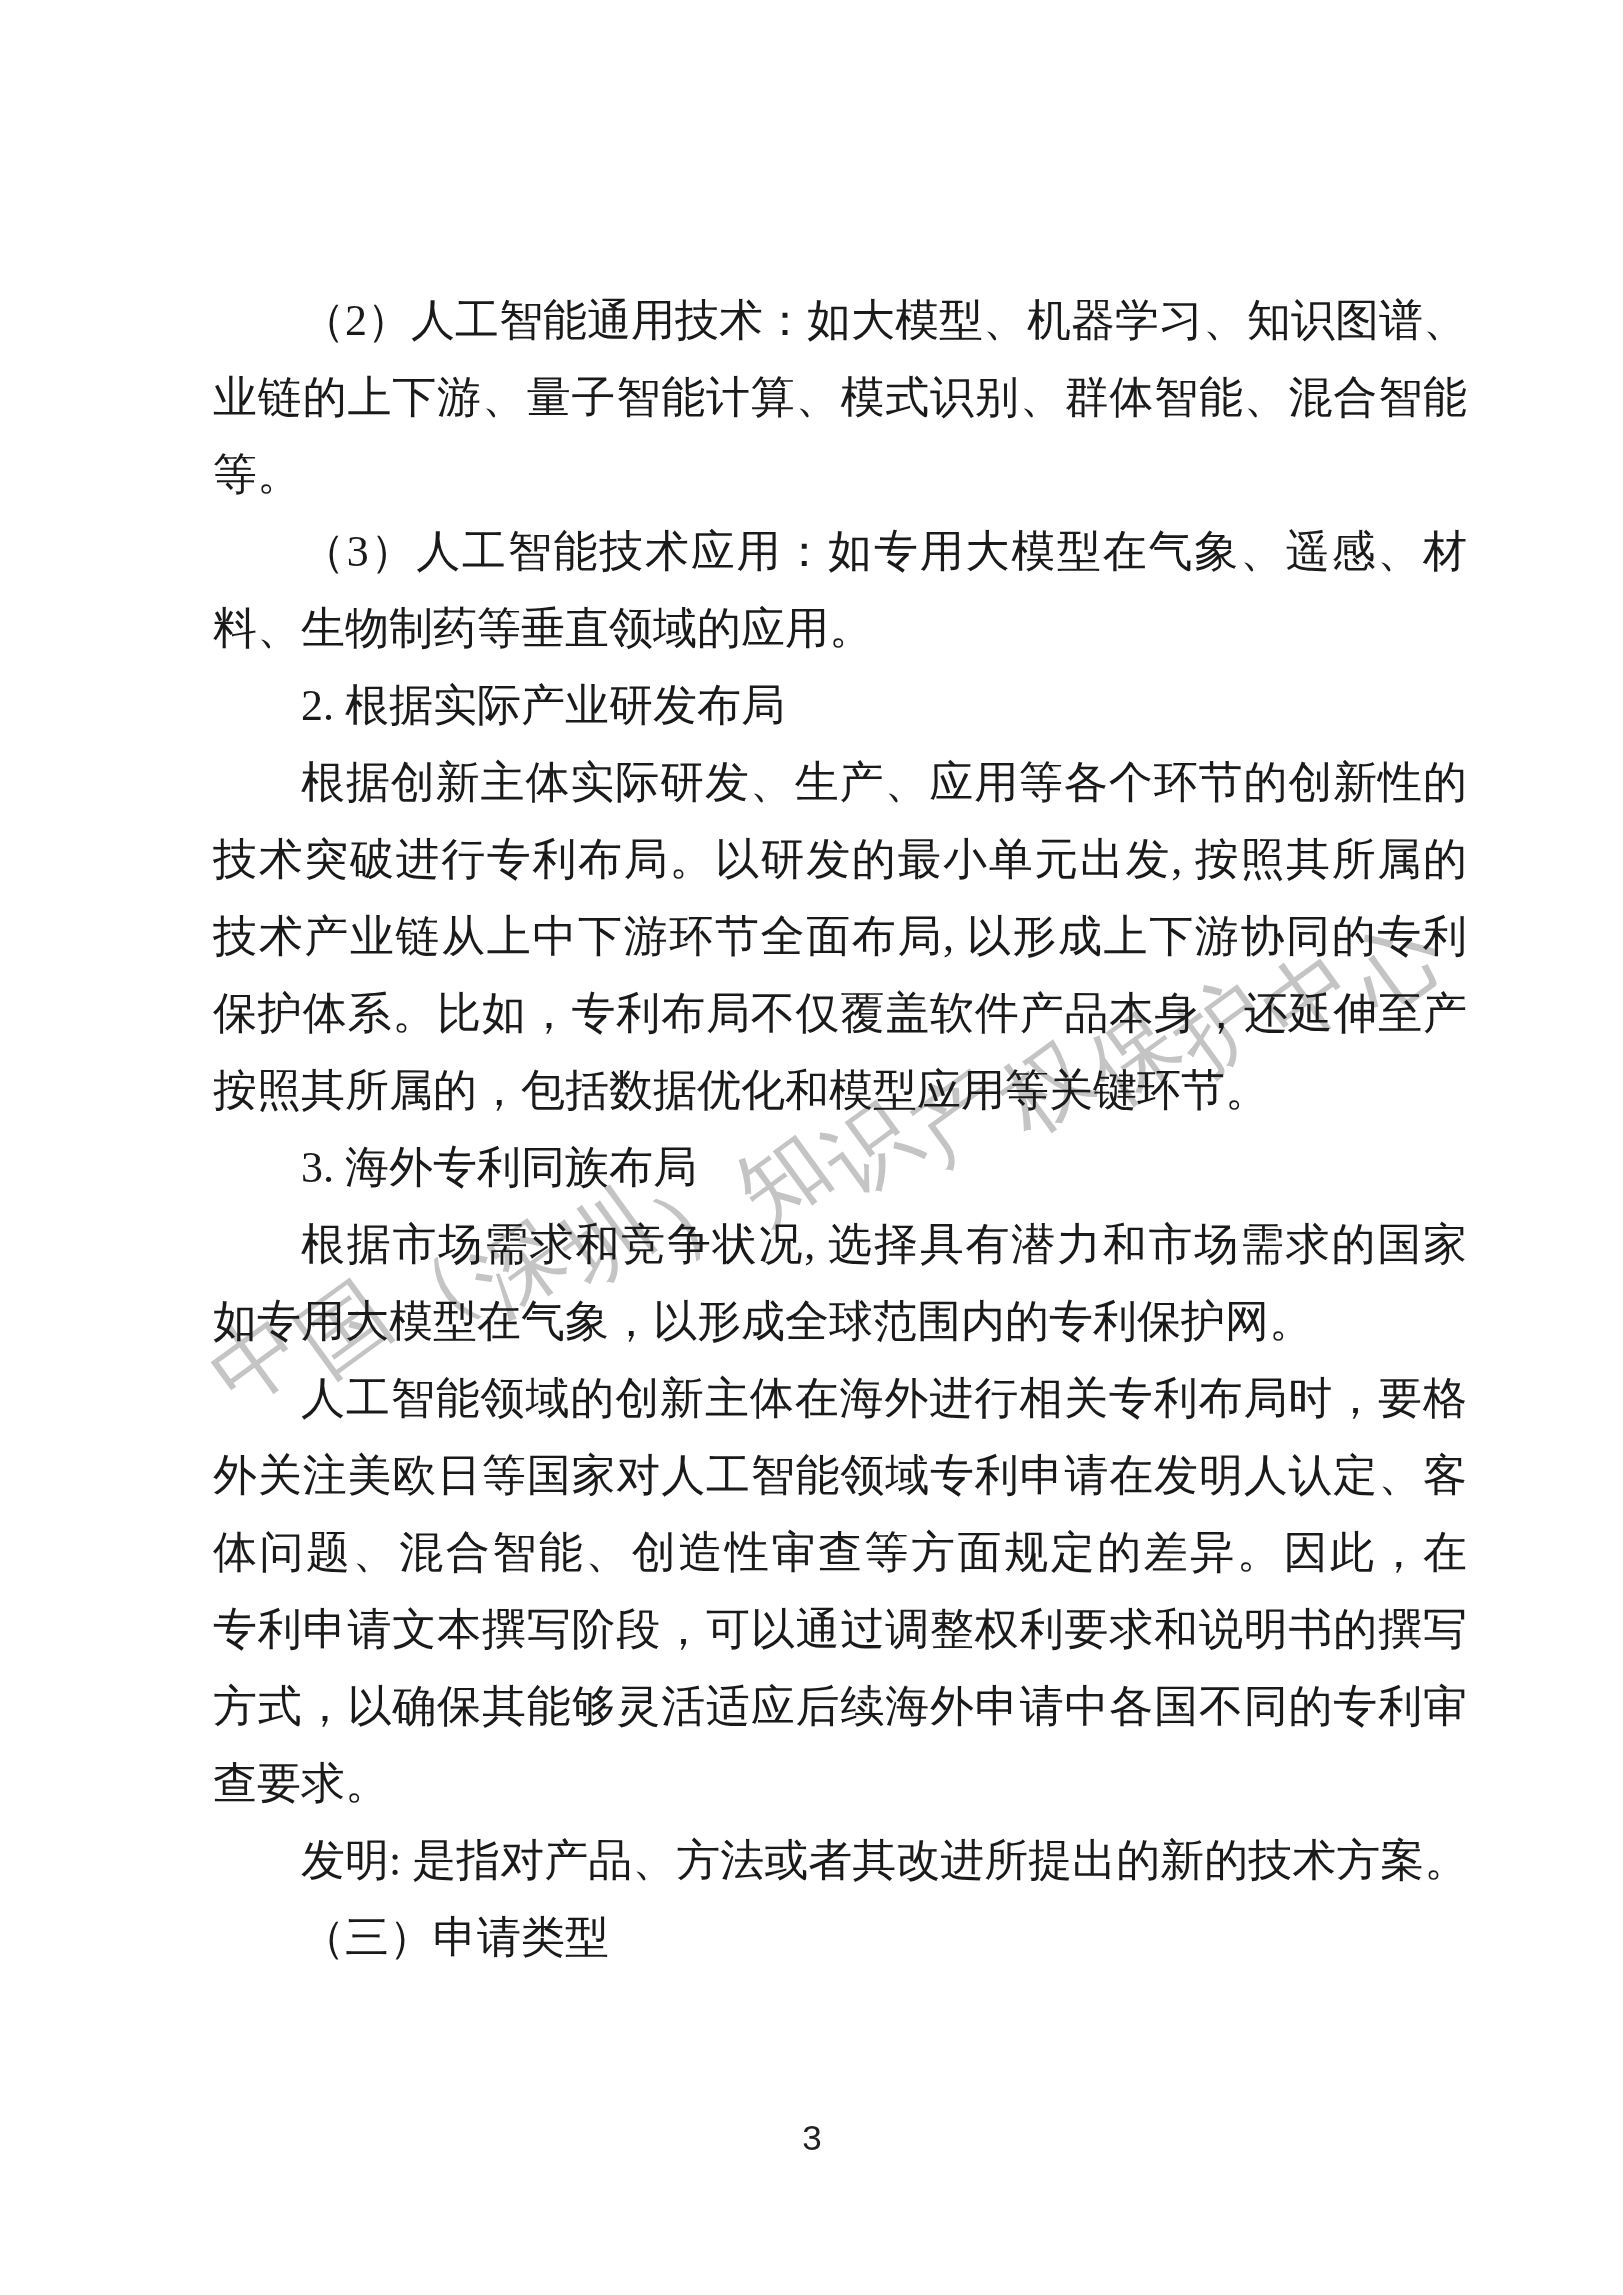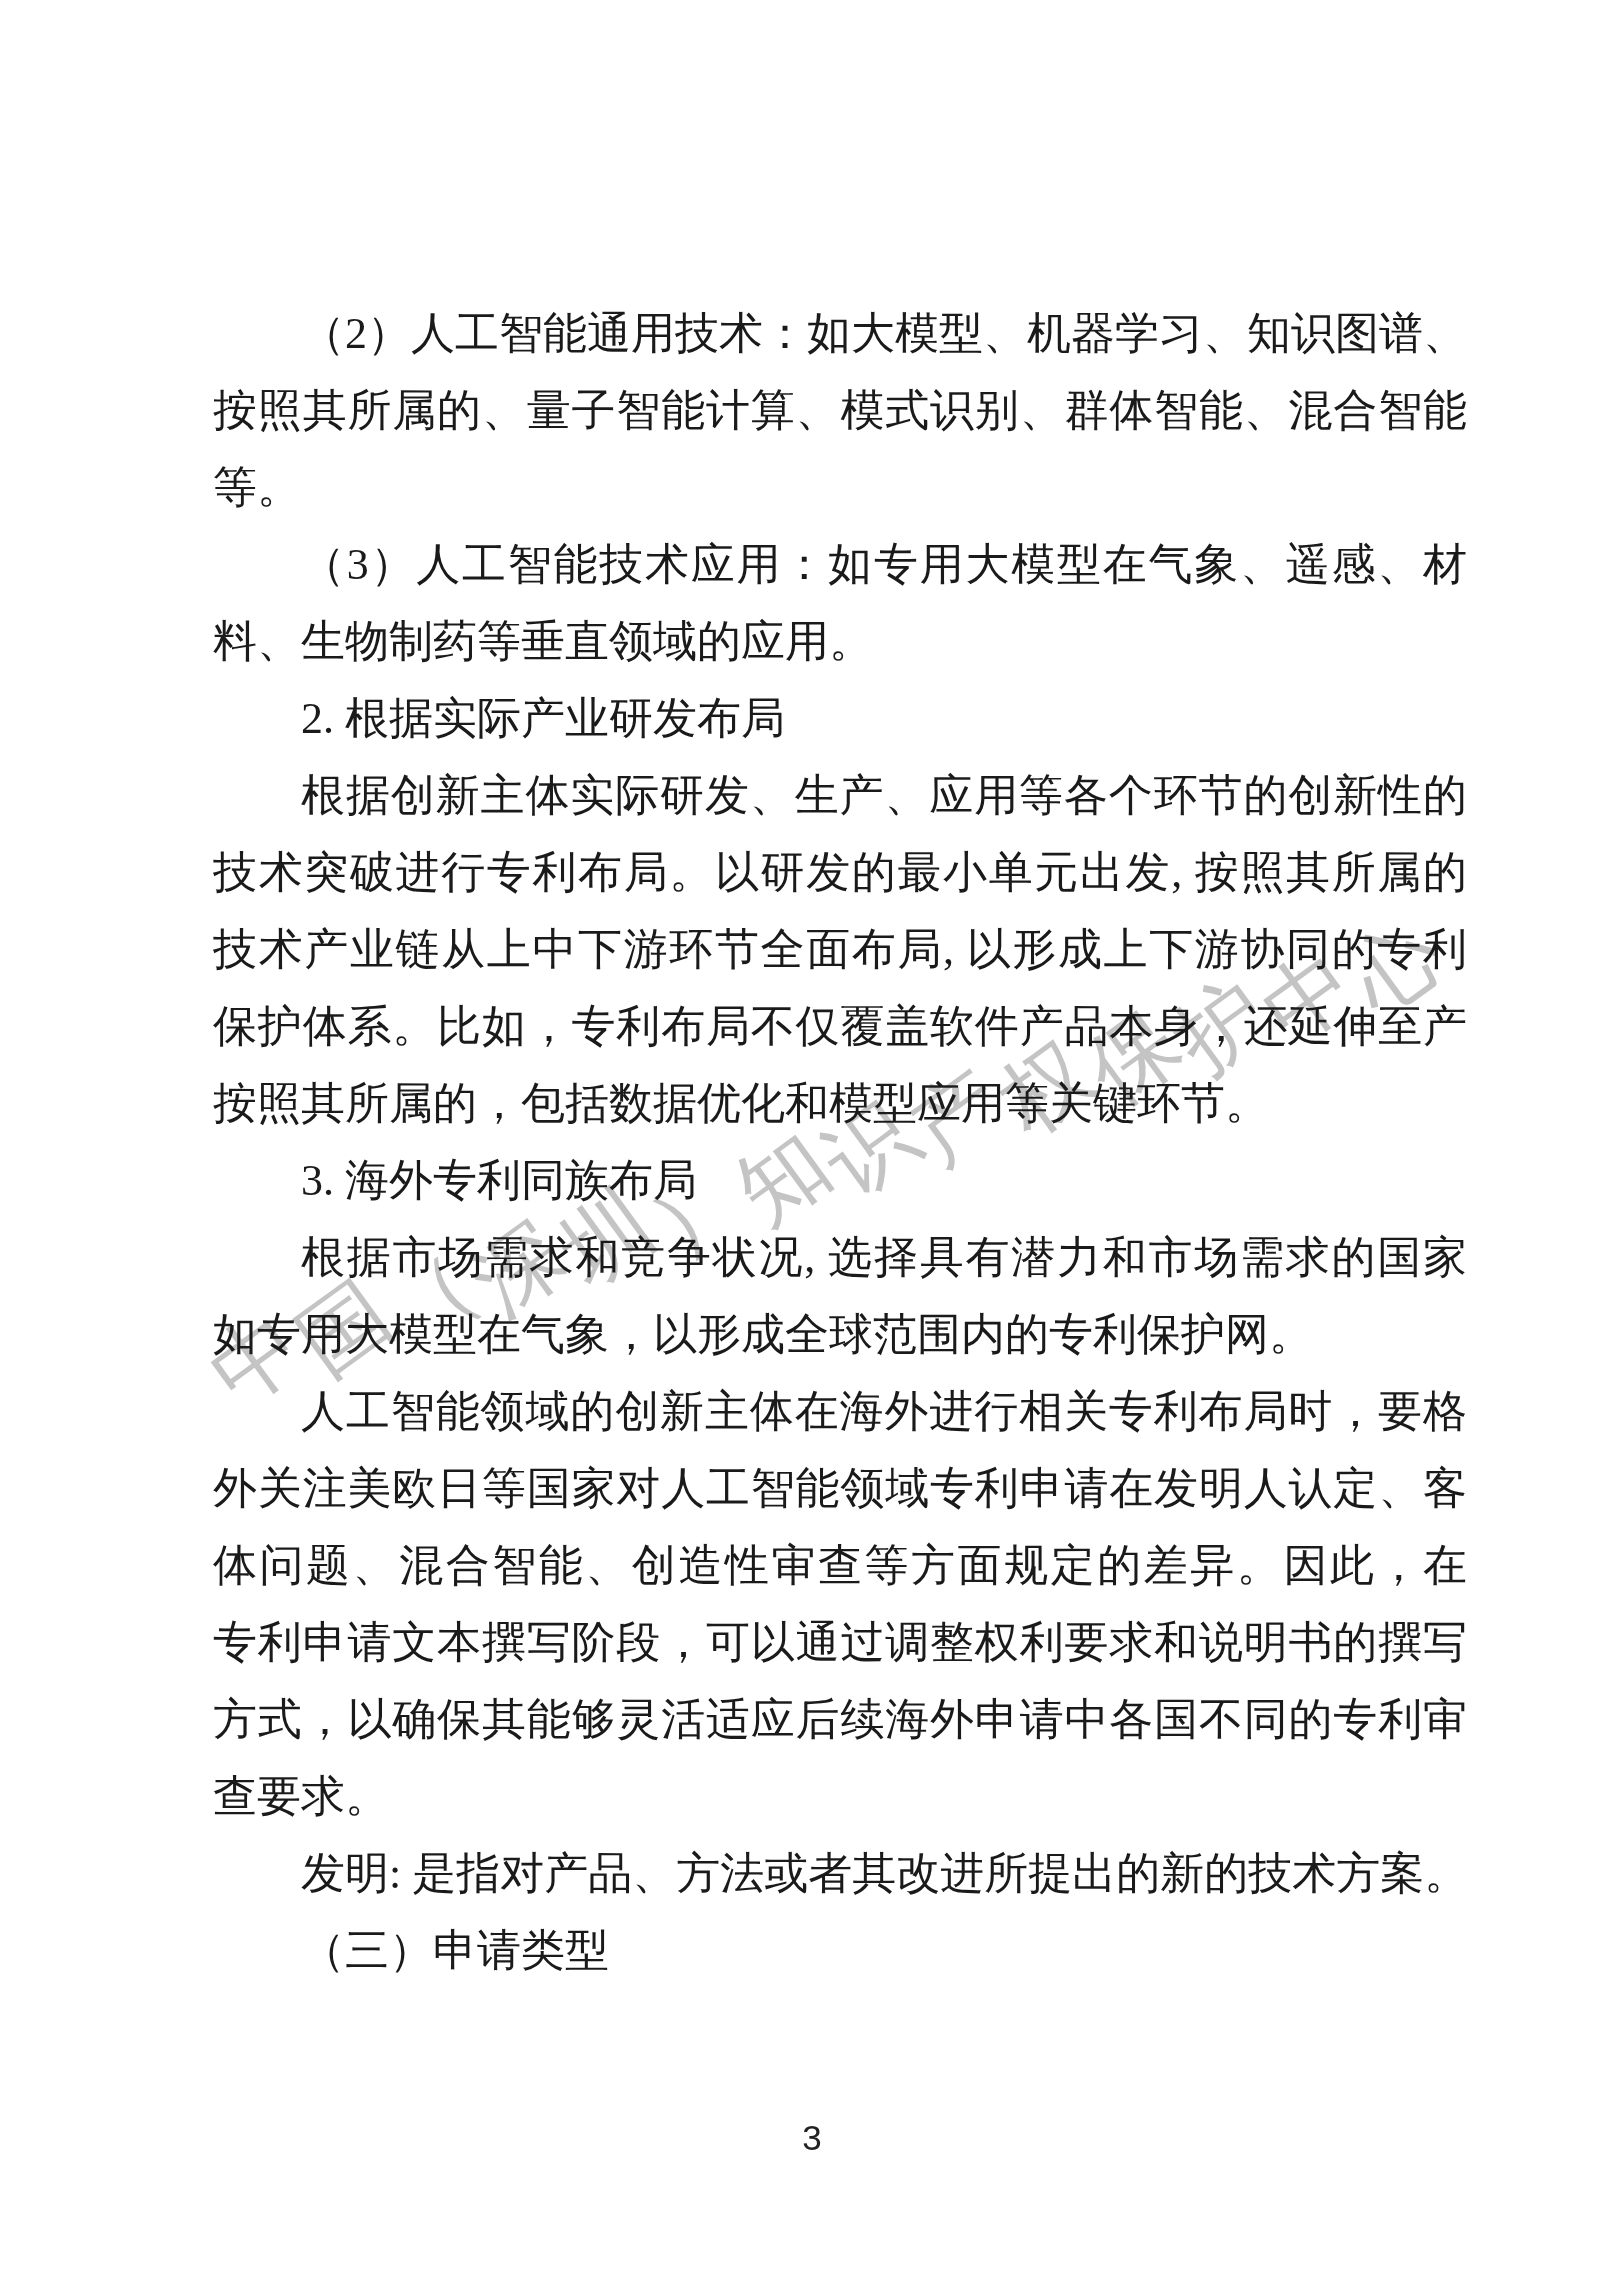--- a/index.html
+++ b/index.html
@@ -6,21 +6,21 @@
   .page{
     position:relative;
     width:1624px;height:2295px;
     background:#ffffff;
     overflow:hidden;
     font-family:"Liberation Serif","DejaVu Serif",serif;
     color:#1a1a1a;
   }
   .text-block{
     position:absolute;
-    left:213px;top:295px;width:1254px;
+    left:213px;top:282px;width:1254px;
   }
   .line{
     font-size:44px;
     line-height:77px;
     white-space:nowrap;
     text-align:left;
   }
   .line.fill{
     text-align:justify;
     text-align-last:justify;
@@ -70,21 +70,21 @@
       <span class="wm-ch">产</span>
       <span class="wm-ch">权</span>
       <span class="wm-ch">保</span>
       <span class="wm-ch">护</span>
       <span class="wm-ch">中</span>
       <span class="wm-ch">心</span>
     </div>
 
   <div class="text-block">
       <div class="line fill indent">（2）人工智能通用技术：如大模型、机器学习、知识图谱、</div>
-      <div class="line fill">按照其所属的、量子智能计算、模式识别、群体智能、混合智能</div>
+      <div class="line fill">业链的上下游、量子智能计算、模式识别、群体智能、混合智能</div>
       <div class="line">等。</div>
       <div class="line fill indent">（3）人工智能技术应用：如专用大模型在气象、遥感、材</div>
       <div class="line">料、生物制药等垂直领域的应用。</div>
       <div class="line indent">2. 根据实际产业研发布局</div>
       <div class="line fill indent">根据创新主体实际研发、生产、应用等各个环节的创新性的</div>
       <div class="line fill">技术突破进行专利布局。以研发的最小单元出发, 按照其所属的</div>
       <div class="line fill">技术产业链从上中下游环节全面布局, 以形成上下游协同的专利</div>
       <div class="line fill">保护体系。比如，专利布局不仅覆盖软件产品本身，还延伸至产</div>
       <div class="line">按照其所属的，包括数据优化和模型应用等关键环节。</div>
       <div class="line indent">3. 海外专利同族布局</div>

